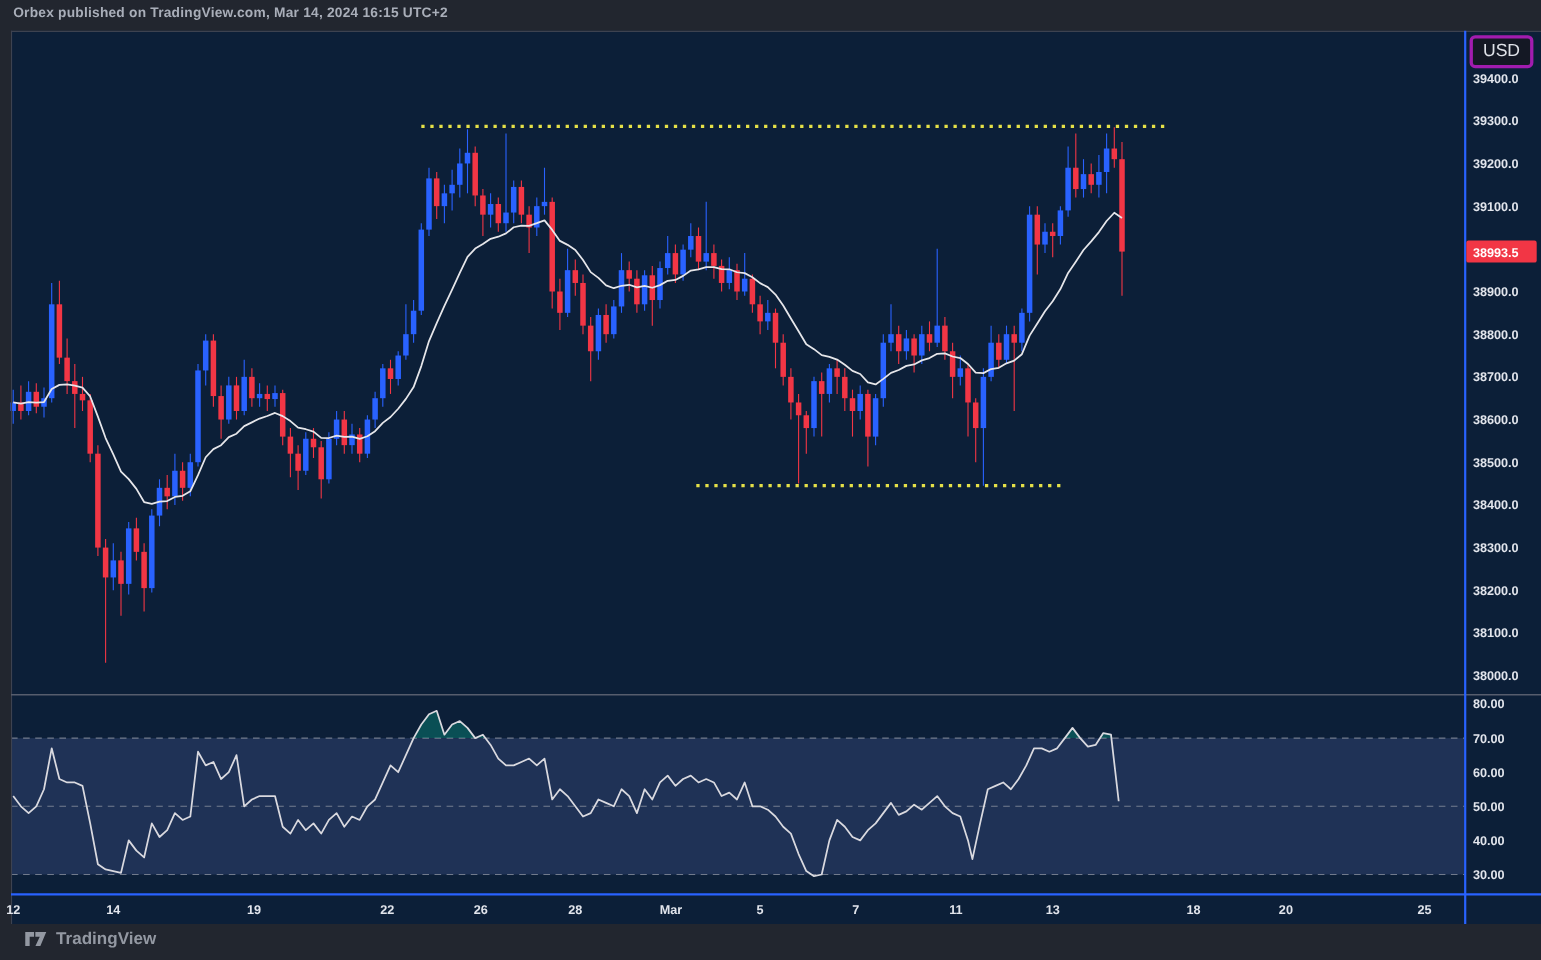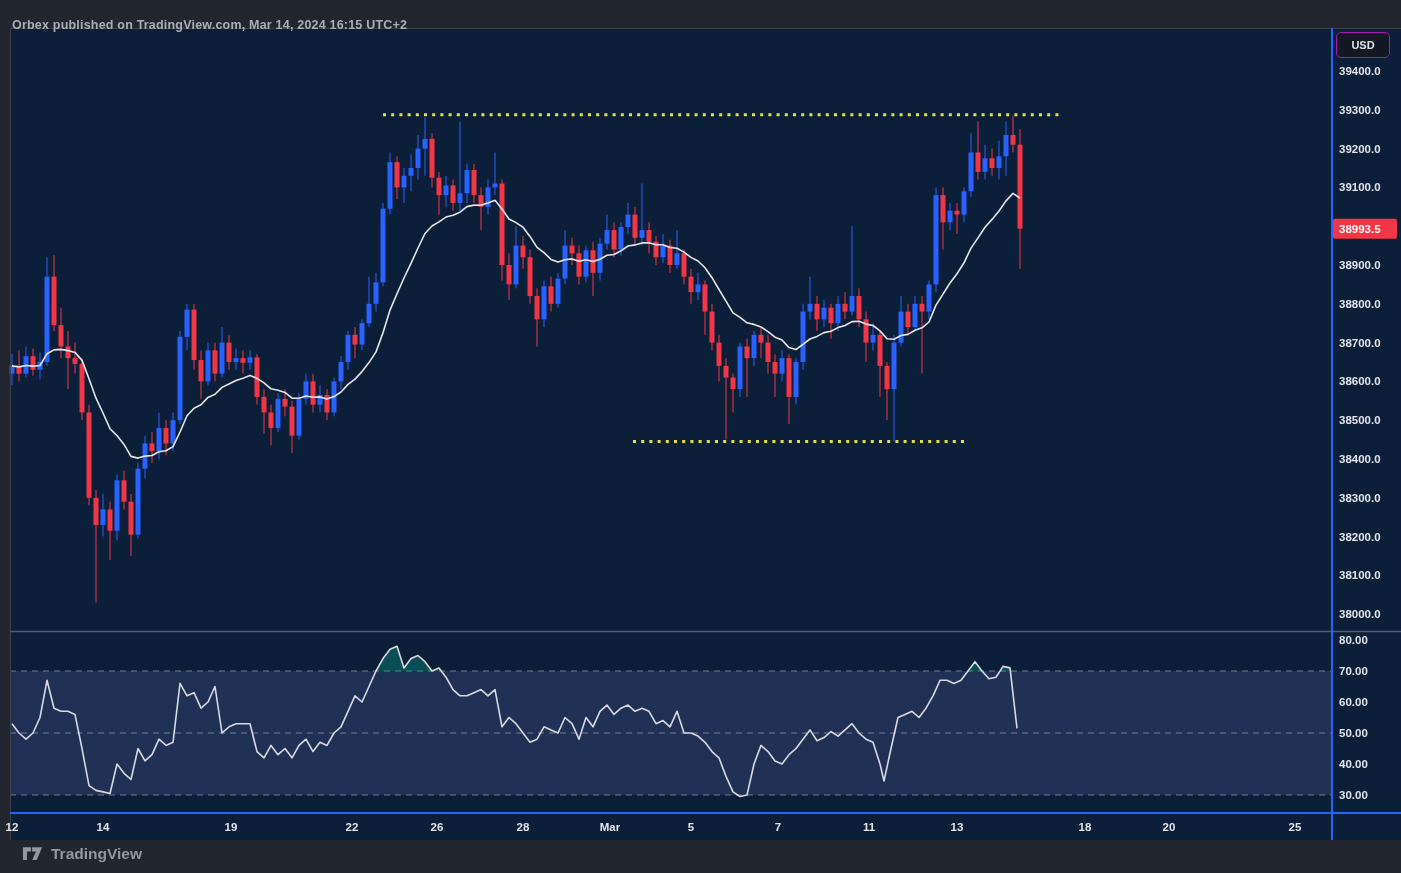--- a/index.html
+++ b/index.html
@@ -1,24 +1,24 @@
 <!DOCTYPE html>
 <html><head>
 <meta charset="utf-8">
 <style>
   html,body{margin:0;padding:0;background:#22262f;}
   body{width:1401px;height:873px;position:relative;overflow:hidden;
        font-family:"Liberation Sans",sans-serif;}
   #stage{position:absolute;inset:0;}
   #chart-svg{position:absolute;left:0;top:0;}
-  .header-text{position:absolute;left:12px;top:18px;font-size:12.5px;font-weight:bold;
+  .header-text{position:absolute;left:12px;top:4px;font-size:12.5px;font-weight:bold;
        color:#a9aeb9;letter-spacing:.2px;}
   .usd-btn{position:absolute;left:1336px;top:32px;width:52px;height:24px;
-       background:#141824;border:1px solid #a21caf;border-radius:5px;
-       color:#dfe2e8;font-size:11px;font-weight:bold;display:flex;
+       background:#141824;border:3px solid #a21caf;border-radius:5px;
+       color:#dfe2e8;font-size:16px;font-weight:normal;display:flex;
        align-items:center;justify-content:center;cursor:pointer;}
   .tv-watermark{position:absolute;left:22px;top:843px;display:flex;align-items:center;
        gap:8px;color:#9398a2;font-size:15.5px;font-weight:bold;cursor:pointer;}
   .tv-watermark svg{display:block;}
   text{font-family:"Liberation Sans",sans-serif;}
 </style>
 </head>
 <body>
 
 <div id="stage">

